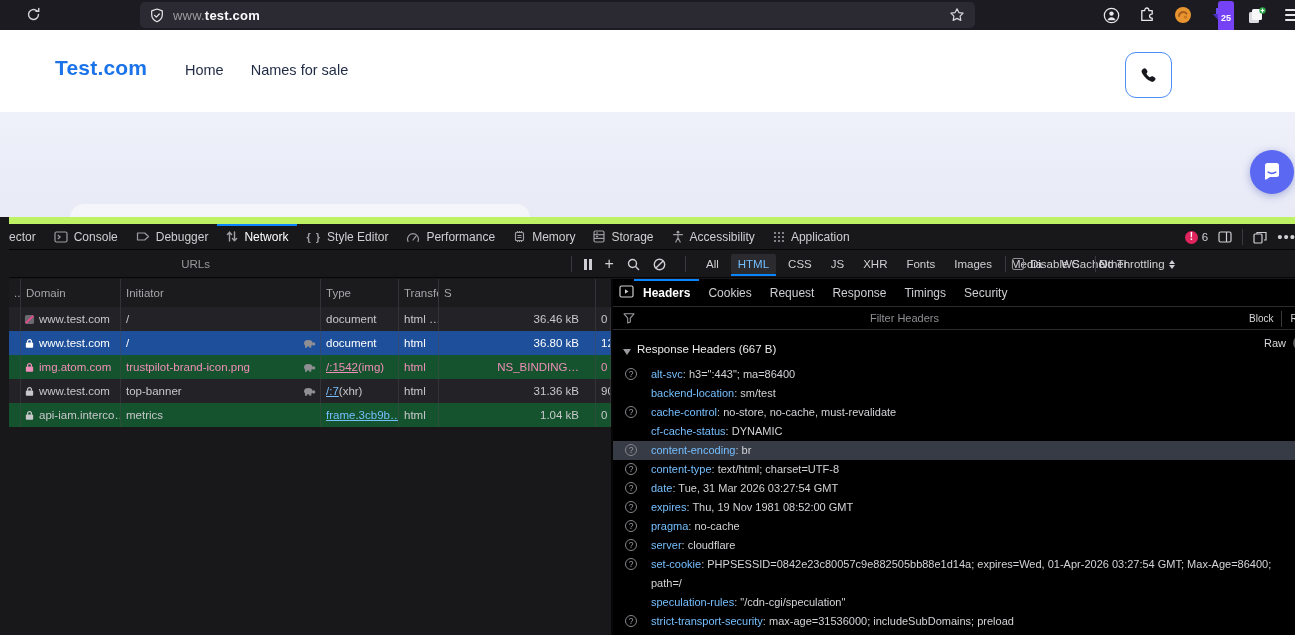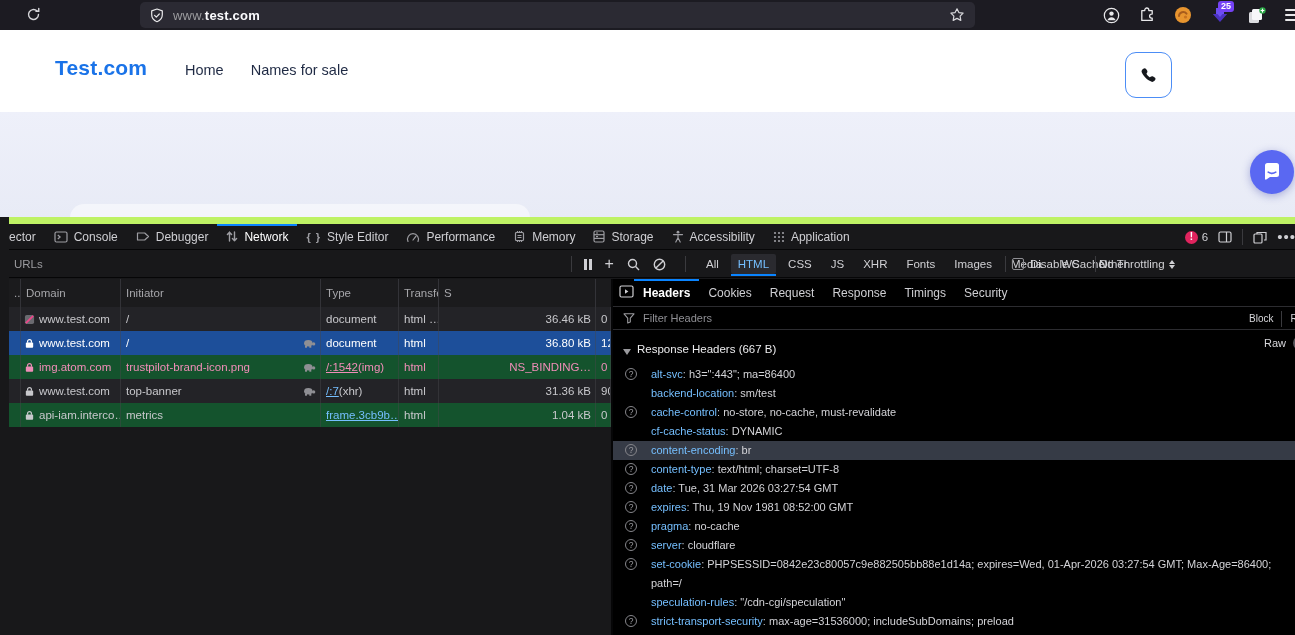--- a/index.html
+++ b/index.html
@@ -7,34 +7,34 @@
     --logo:#1a73e8; --chat:#5a68f2; --badge:#e0245e;
   }
   *{box-sizing:border-box;}
   html,body{margin:0;padding:0;}
   body{
     width:1295px;height:635px;position:relative;overflow:hidden;
     background:#18181a;font-family:"Liberation Sans",sans-serif;
     -webkit-font-smoothing:antialiased;
   }
   svg{display:block;}
-  input{font-family:inherit;background:transparent;border:none;outline:none;}
+  input{font-family:inherit;background:transparent;border:none;outline:none;text-align:right;}
 
   
   .chrome{position:absolute;left:0;top:0;width:1295px;height:30px;background:#1c1b22;display:flex;align-items:center;}
   .chrome .reload{position:absolute;left:26px;top:7px;cursor:pointer;}
   .urlbar{position:absolute;left:140px;top:2px;width:835px;height:26px;background:#2b2a33;border-radius:5px;display:flex;align-items:center;padding:0 10px;}
   .urlbar .shield{margin-right:9px;}
   .urltext{font-size:13px;letter-spacing:.2px;}
   .urltext .pre{color:#9b9b9e;}
   .urltext .dom{color:#fbfbfe;font-weight:600;}
   .urlbar .star{margin-left:auto;}
   .chrome-right{position:absolute;right:0;top:0;height:30px;display:flex;align-items:center;gap:19px;padding-right:0;}
   .ext{position:relative;}
-  .ext-badge{position:absolute;top:-6px;left:7px;background:#7542f5;color:#fff;font-size:9px;line-height:11px;padding:0 3px;border-radius:3px;font-weight:700;}
+  .ext-badge{position:absolute;top:-6px;left:7px;background:#7542f5;color:#fff;font-size:9px;line-height:11px;padding:12px 3px;border-radius:3px;font-weight:700;}
   .hamburger{width:16px;display:flex;flex-direction:column;gap:3px;margin-right:-6px;}
   .hamburger i{display:block;height:2px;background:#e8e8ea;border-radius:1px;}
 
   
   .siteheader{position:absolute;left:0;top:30px;width:1295px;height:82px;background:#ffffff;}
   .logo{position:absolute;left:55px;top:26px;font-size:21px;font-weight:600;color:var(--logo);letter-spacing:.2px;}
   .sitenav{position:absolute;left:185px;top:32px;display:flex;gap:27px;}
   .sitenav .navitem{font-size:14.5px;font-weight:500;color:#1f2a44;cursor:pointer;}
   .phone-btn{position:absolute;left:1125px;top:22px;width:47px;height:46px;background:#fff;border:1.5px solid #4c8df6;border-radius:11px;display:flex;align-items:center;justify-content:center;cursor:pointer;}
 
@@ -87,21 +87,21 @@
   .grid{display:grid;grid-template-columns:12px 100px 200px 78px 40px 157px 15px;}
   .tbl-header{height:28px;background:#1b1b1d;color:#a6a6aa;}
   .tbl-header .cell{display:flex;align-items:center;border-right:1px solid #333338;padding-left:5px;overflow:hidden;white-space:nowrap;cursor:pointer;}
   .req-row{height:24px;background:#14532d;color:#c8c8cc;cursor:pointer;}
   .req-row.alt{background:#232327;}
   .req-row.sel{background:var(--selection);color:#fff;}
   .req-row.blocked{color:var(--blocked);}
   .req-row .cell{display:flex;align-items:center;border-right:1px solid rgba(70,70,76,.45);padding-left:5px;overflow:hidden;white-space:nowrap;}
   .req-row .c1{gap:4px;padding-left:3px;}
   .req-row .c2{position:relative;padding-right:20px;}
-  .req-row .c5{justify-content:flex-end;padding-right:4px;}
+  .req-row .c5{justify-content:flex-end;padding-right:16px;}
   .rowicon{display:flex;align-items:center;flex:none;}
   .turtle{display:none;position:absolute;right:4px;top:8px;}
   .req-row.has-turtle .turtle{display:block;}
   .init-link{color:var(--link);text-decoration:underline;}
   .req-row.blocked .init-link{color:inherit;}
   .init-link:empty{display:none;}
 
   
   .detailpane{width:693px;border-left:2px solid #060607;background:#000000;position:relative;overflow:hidden;}
   .detail-tabs{height:28px;display:flex;align-items:stretch;border-bottom:1px solid #2c2c30;position:relative;}

